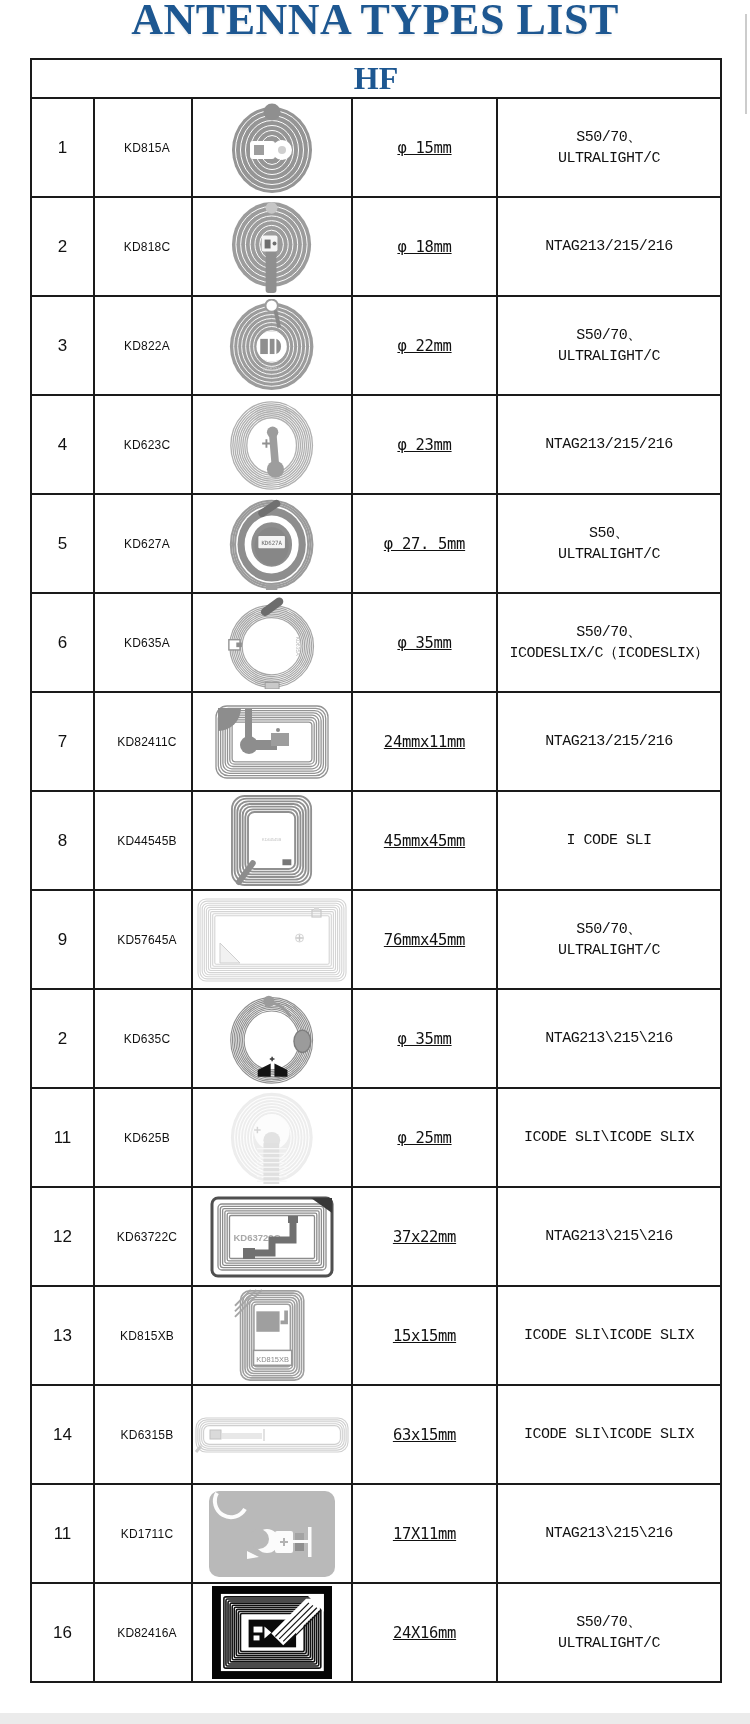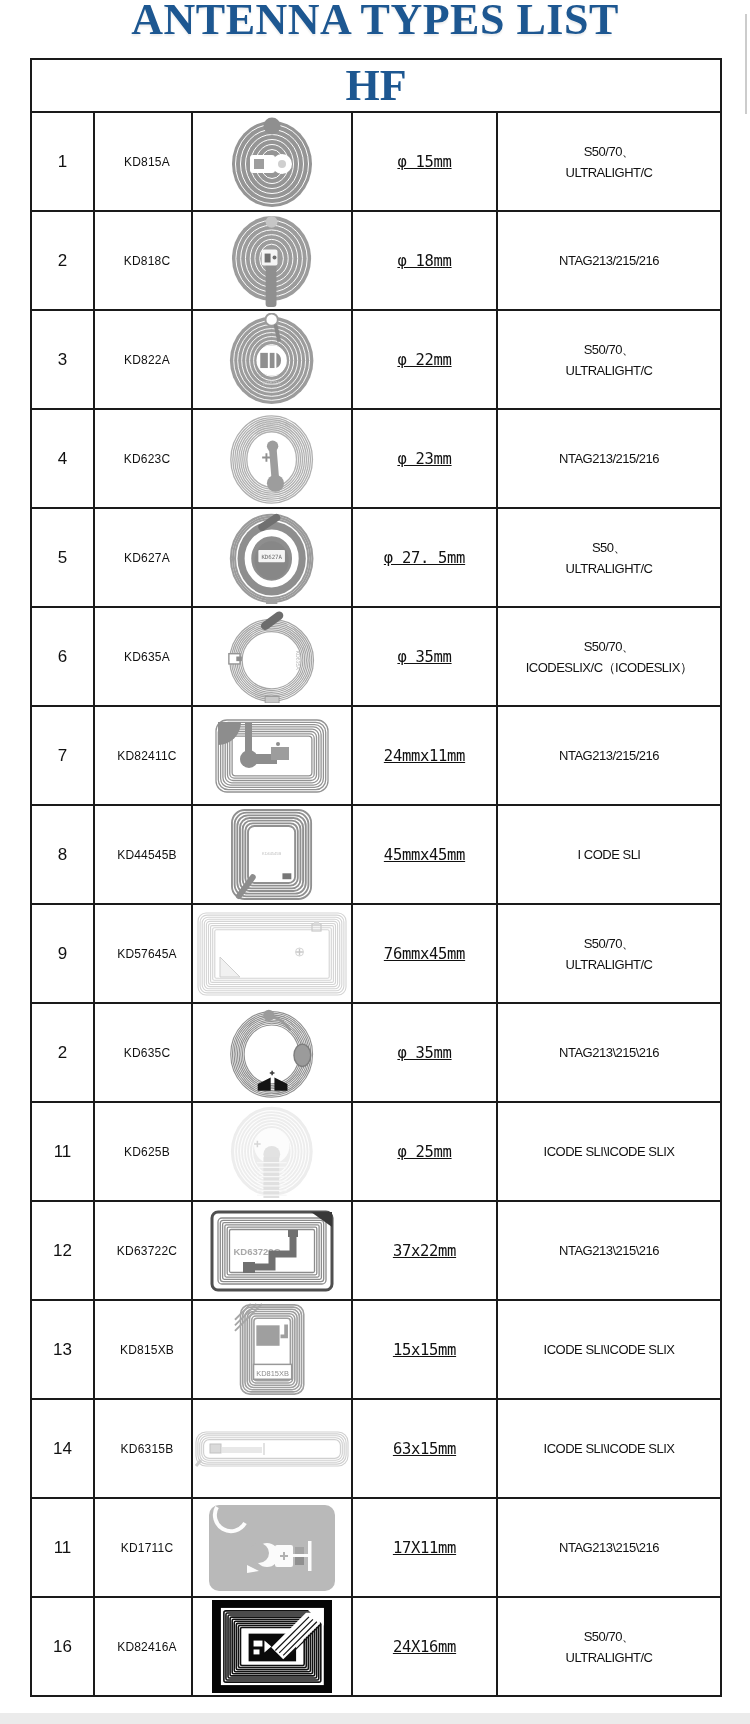--- a/index.html
+++ b/index.html
@@ -12,28 +12,28 @@
     font-family:"Liberation Serif",serif;font-weight:bold;font-size:44px;
     color:#1d5791;letter-spacing:.5px;text-shadow:0 2px 2px rgba(0,0,0,0.08);
   }
   table.main{
     position:absolute;left:30px;top:58px;width:690px;
     border-collapse:collapse;table-layout:fixed;background:#fff;
   }
   th,td{border:2px solid #1a1a1a;padding:0;text-align:center;vertical-align:middle;overflow:hidden;}
   tr.band-row th{
     height:37px;font-family:"Liberation Serif",serif;font-weight:bold;
-    font-size:44px;color:#1d5791;
+    font-size:32px;color:#1d5791;
   }
   tr.head-row th{height:46px;font-size:17.5px;font-weight:bold;color:#0d0d0d;}
   tbody tr{height:97.7px;}
   td.c-item{font-size:17px;}
   td.c-type{font-size:12px;letter-spacing:.2px;padding-left:8px;}
   td.c-size{font-family:"DejaVu Sans Mono","DejaVu Sans",monospace;font-size:15.5px;letter-spacing:-.3px;text-decoration:underline;}
-  td.c-chips{font-family:Liberation Sans, sans-serif;font-size:13px;line-height:21px;letter-spacing:-.5px;}
+  td.c-chips{font-family:Liberation Mono, monospace;font-size:15px;line-height:21px;letter-spacing:-.5px;}
   .ant{width:100%;height:97px;display:flex;align-items:center;justify-content:center;}
   .bottom-band{position:absolute;left:0;top:1713px;width:750px;height:11px;background:#ebebeb;}
   .edge-line{position:absolute;left:745px;top:14px;width:2px;height:100px;background:#cccccc;}
   svg text{user-select:none;}
 </style>
 </head>
 <body>
 
 <div class="title">ANTENNA TYPES LIST</div>
 <div class="edge-line"></div>

